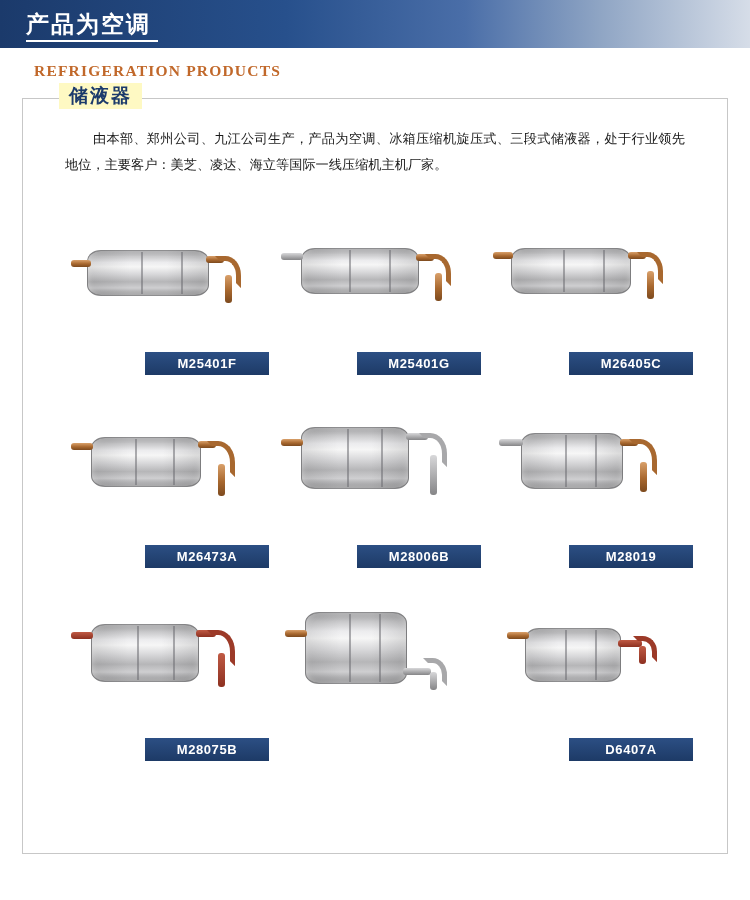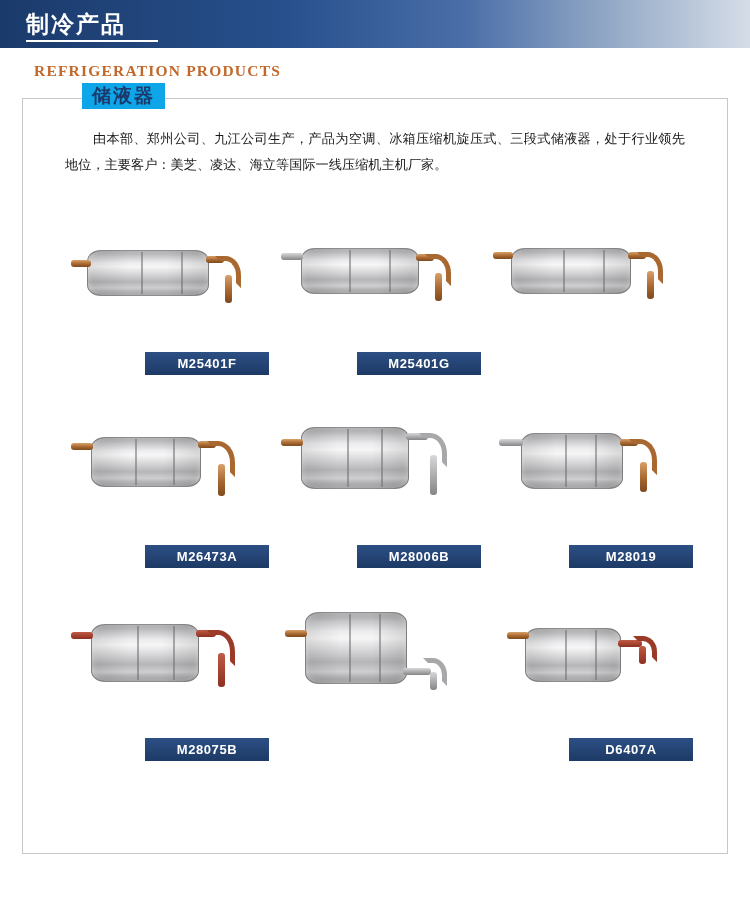--- a/index.html
+++ b/index.html
@@ -53,22 +53,22 @@
   .frame {
     position: relative;
     margin: 18px 22px 0 22px;
     border: 1px solid #c7c7c7;
     height: 756px;
     box-sizing: border-box;
   }
   .section-title-wrap {
     position: absolute;
     top: -16px;
-    left: 59px;
-    background: #0ea5e9;
+    left: 36px;
+    background: #fef9c3;
     padding: 0 10px;
   }
   .section-title {
     color: #1b3a6b;
     font-size: 19px;
     font-weight: bold;
     letter-spacing: 2px;
     font-family: "DejaVu Sans", "Liberation Sans", sans-serif;
   }
 
@@ -184,21 +184,21 @@
     position: absolute;
     border-radius: 14px / 11px;
     background: linear-gradient(to right, rgba(0,0,0,0.10), rgba(255,255,255,0) 35%, rgba(255,255,255,0) 65%, rgba(0,0,0,0.12));
     pointer-events: none;
   }
 </style>
 </head>
 <body>
 
 <div class="header-band">
-  <div class="header-title">制冷产品</div>
+  <div class="header-title">产品为空调</div>
   <div class="header-underline"></div>
 </div>
 
 <div class="subtitle">REFRIGERATION  PRODUCTS</div>
 
 <div class="frame">
 
   <div class="section-title-wrap">
     <span class="section-title">储液器</span>
   </div>
@@ -245,20 +245,21 @@
           <div class="body-cyl" style="left:24px; top:28px; width:120px; height:46px;"></div>
           <div class="shade" style="left:24px; top:28px; width:120px; height:46px;"></div>
           <div class="band" style="left:76px; top:30px; height:42px;"></div>
           <div class="band" style="left:116px; top:30px; height:42px;"></div>
           <div class="tube-copper" style="left:6px; top:32px; width:20px; height:7px;"></div>
           <div class="tube-copper" style="left:141px; top:32px; width:18px; height:7px;"></div>
           <div class="bend-copper" style="left:150px; top:32px; width:16px; height:22px;"></div>
           <div class="tube-copper" style="left:160px; top:51px; width:7px; height:28px;"></div>
         </div>
       </div>
+      <div class="label">M26405C</div>
     </div>
 
     <div class="cell">
       <div class="photo">
         <div class="acc">
           <div class="body-cyl" style="left:28px; top:24px; width:110px; height:50px;"></div>
           <div class="shade" style="left:28px; top:24px; width:110px; height:50px;"></div>
           <div class="band" style="left:72px; top:26px; height:46px;"></div>
           <div class="band" style="left:110px; top:26px; height:46px;"></div>
           <div class="tube-copper" style="left:8px; top:30px; width:22px; height:7px;"></div>

